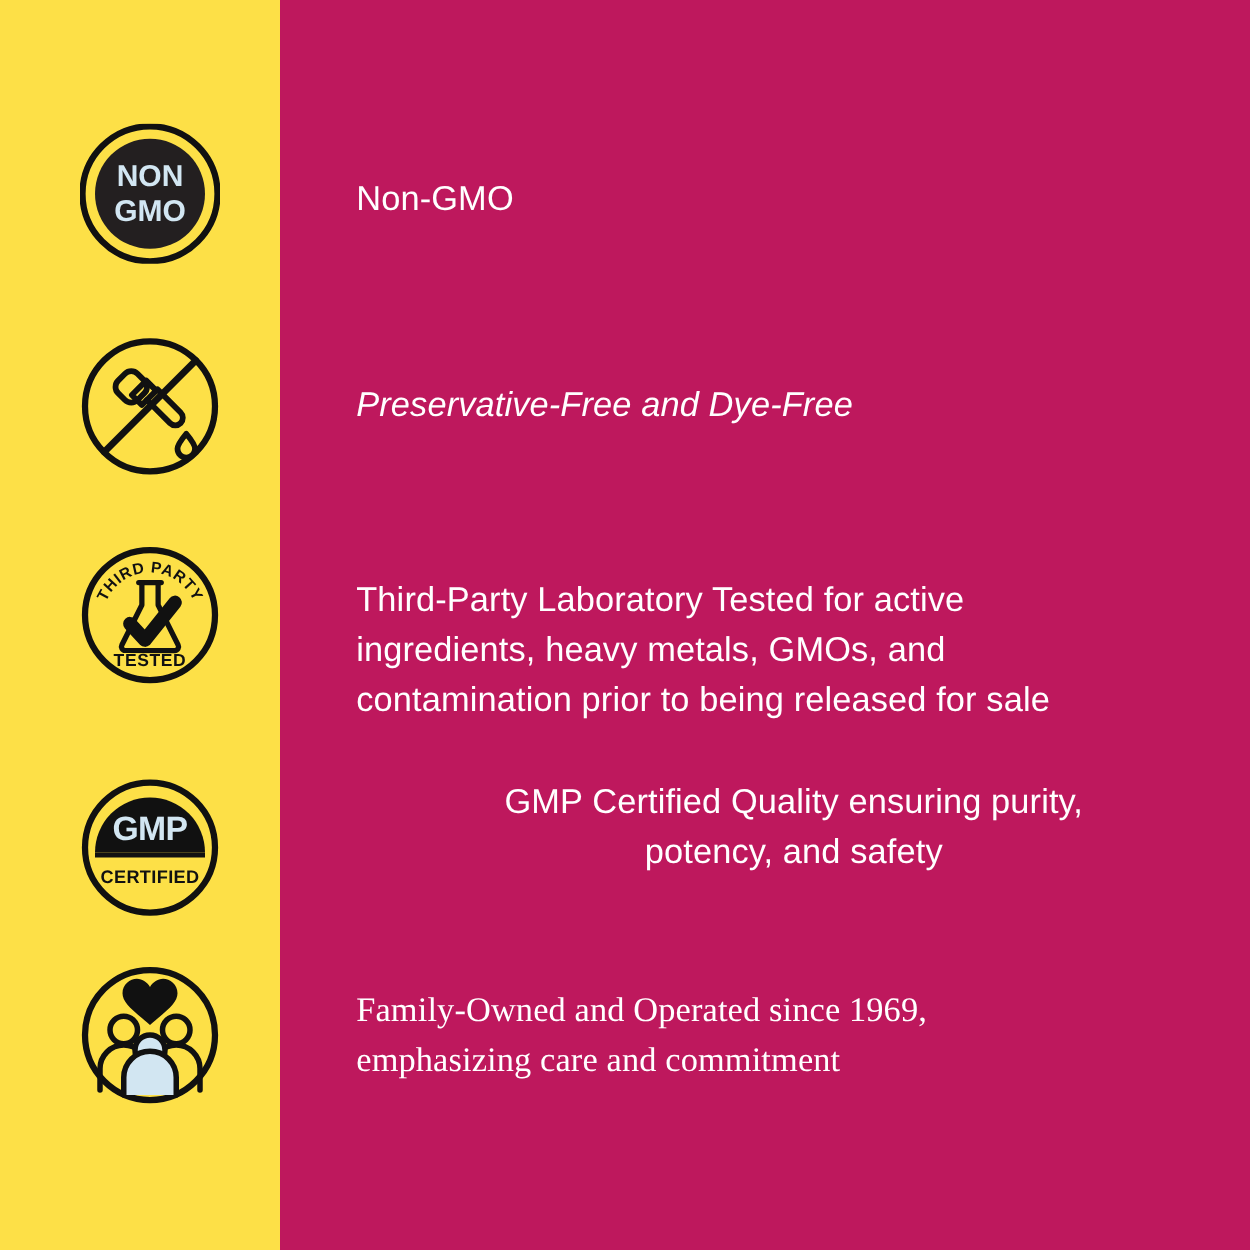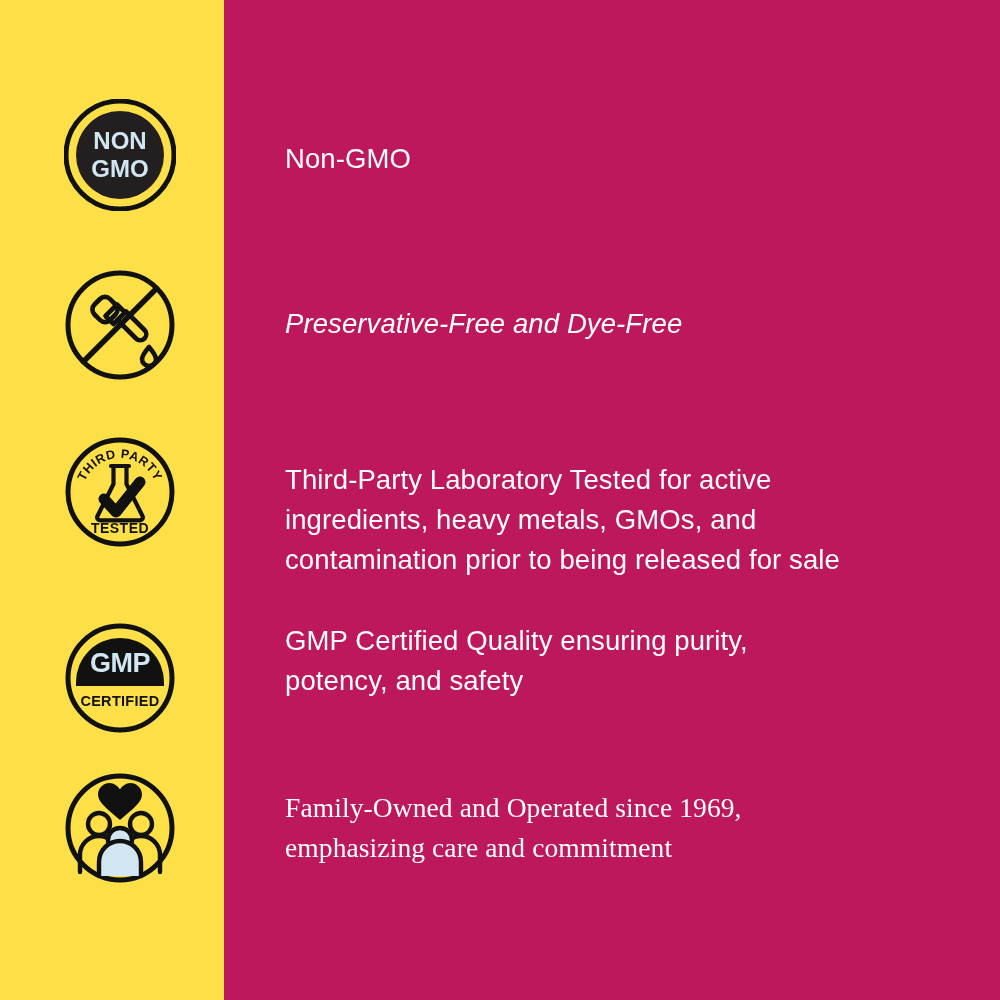--- a/index.html
+++ b/index.html
@@ -66,21 +66,21 @@
   
   .row-1 .icon-slot { top: 99px; }
   .row-2 .icon-slot { top: 269px; }
   .row-3 .icon-slot { top: 436px; }
   .row-4 .icon-slot { top: 622px; }
   .row-5 .icon-slot { top: 772px; }
 
   .row-1 .feature-text { top: 139px; }
   .row-2 .feature-text { top: 304px; font-style: italic; }
   .row-3 .feature-text { top: 432px; margin-top: 28px; }
-  .row-4 .feature-text { top: 621px; }
+  .row-4 .feature-text { top: 621px; text-align: center; }
   .row-5 .feature-text { top: 788px; font-family: Liberation Serif, serif; }
 </style>
 </head>
 <body>
 
 <div class="page">
 
   <div class="icon-rail">
 
     <div class="feature-row row-1">

